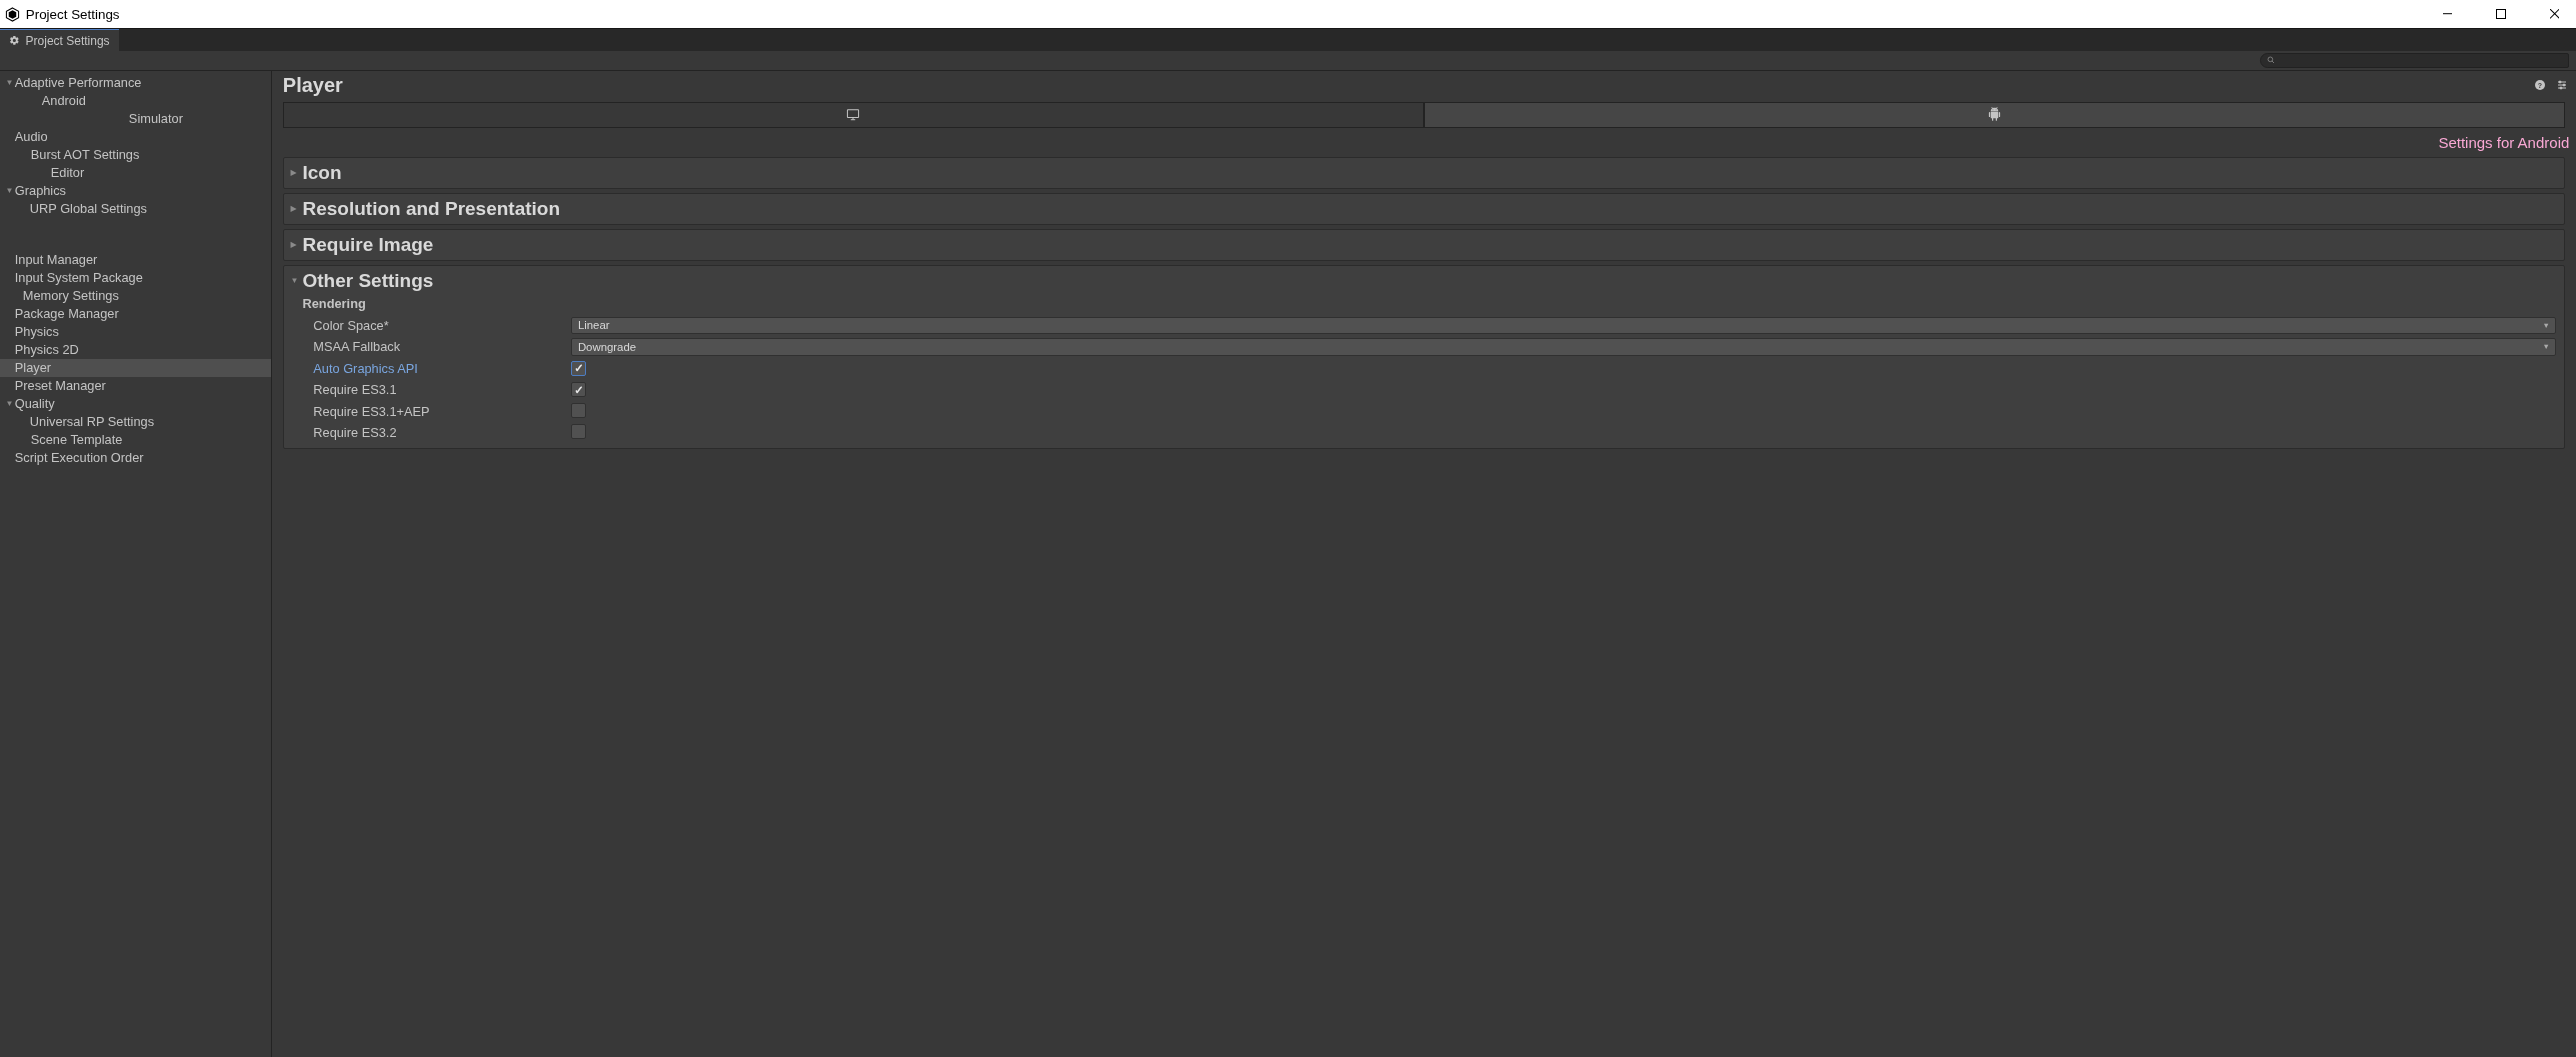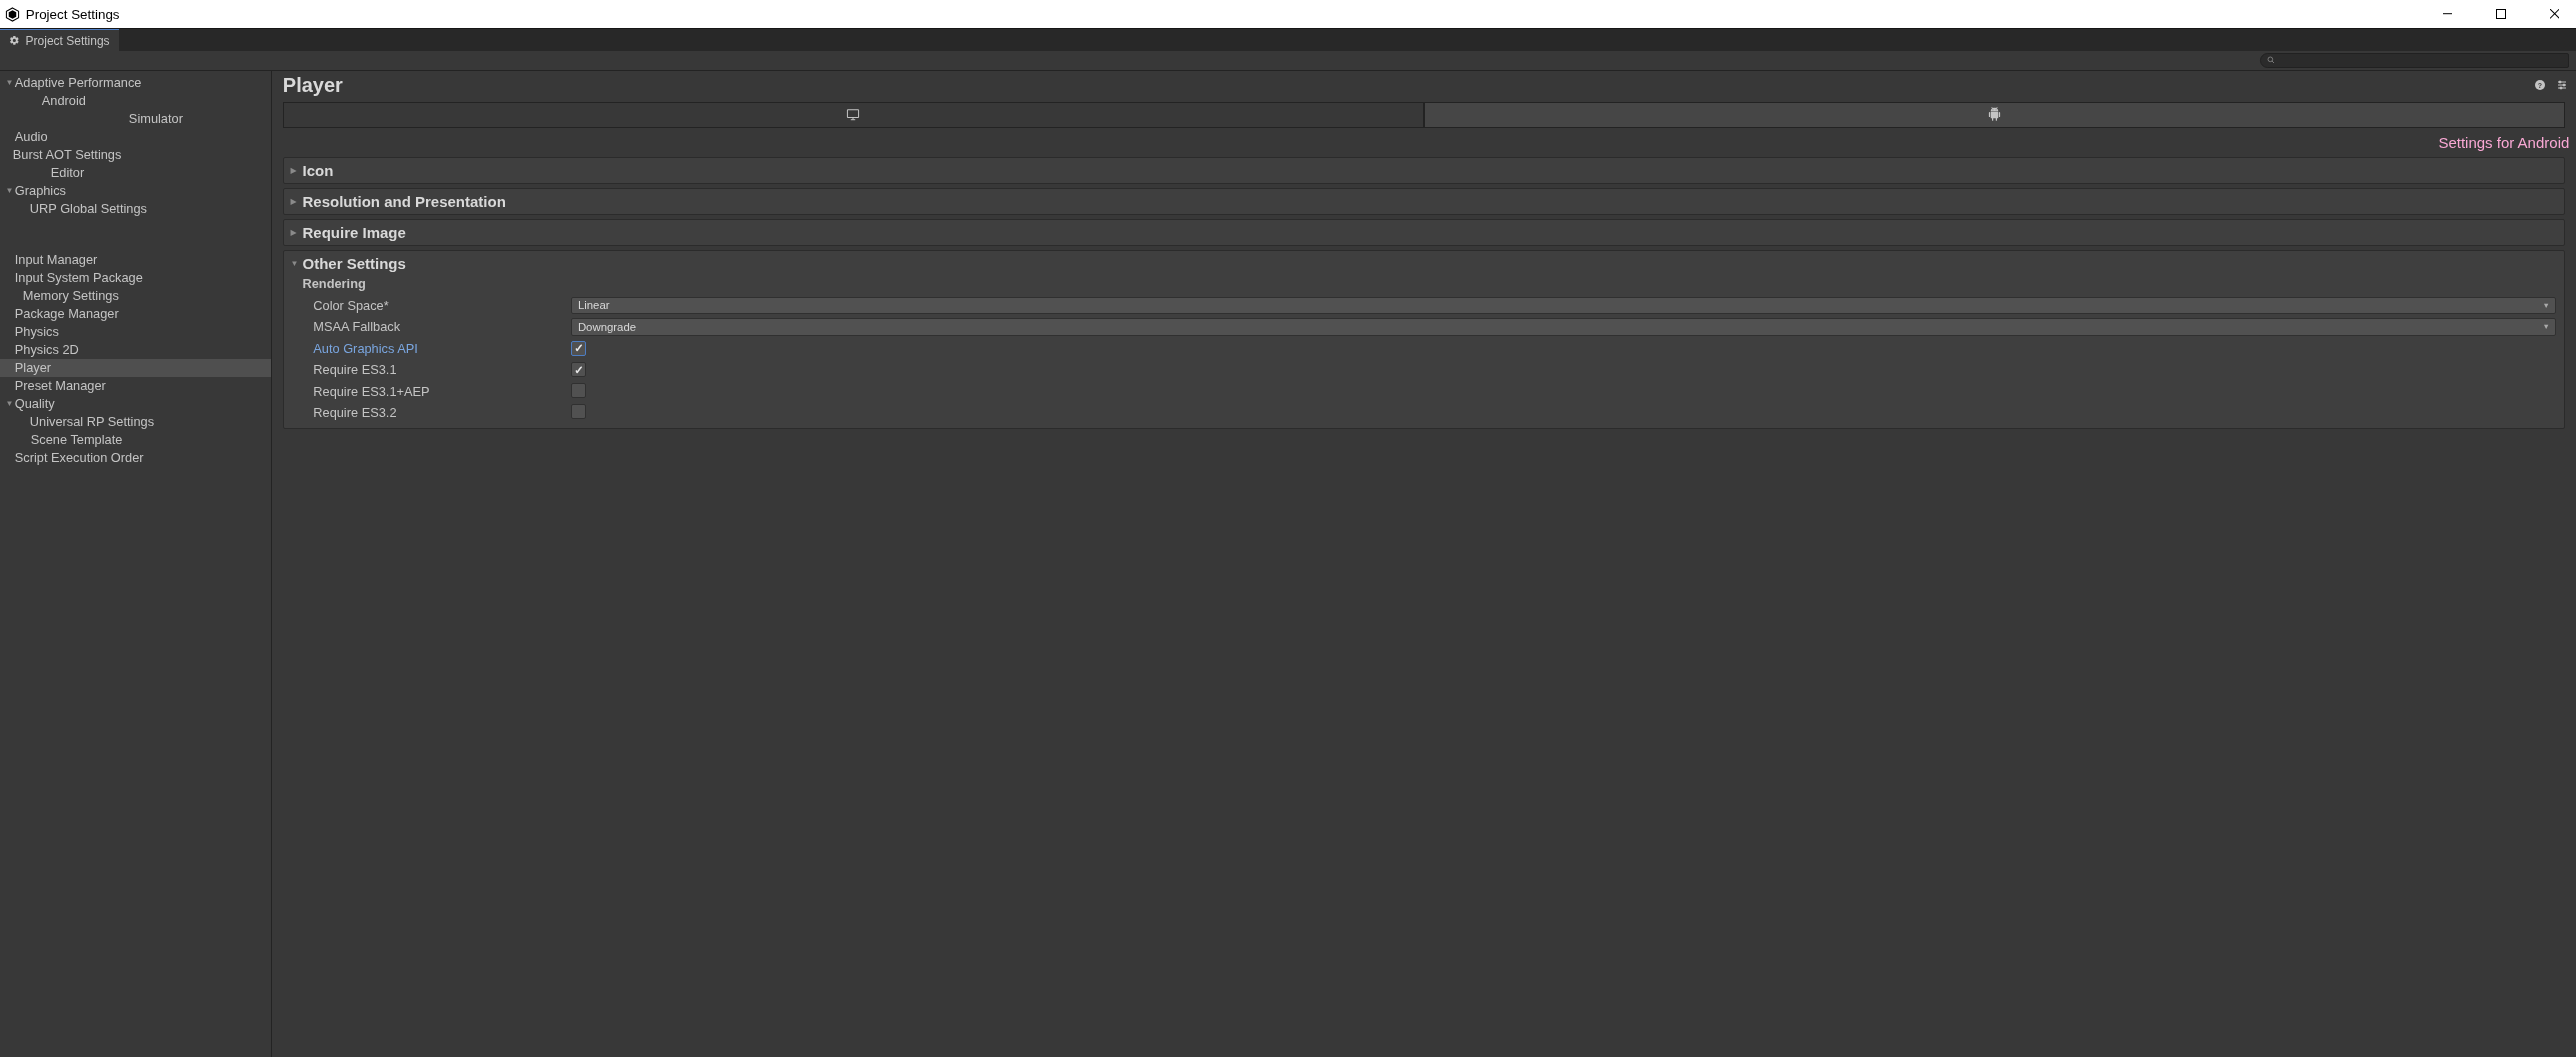--- a/index.html
+++ b/index.html
@@ -147,21 +147,21 @@
     margin-right: 4px;
   }
   .foldout-head {
     display: flex; align-items: center;
     cursor: default;
   }
   .foldout-head .arrow {
     width: 12px; color: #8a8a8a; font-size: 8px;
   }
   .foldout-head .ftitle {
-    font-weight: 600; font-size: 15px; color: #d9d9d9;
+    font-weight: 600; font-size: 19px; color: #d9d9d9;
   }
   .foldout-body { padding: 2.7px 0 0 12px; }
 
   .section-label {
     font-weight: 600; font-size: 12.8px; color: #c4c4c4;
     margin: 1.3px 0 4px 0;
   }
 
   .field-row {
     display: flex; align-items: center;
@@ -265,21 +265,21 @@
         <span class="label">Android</span>
       </div>
       <div class="tree-item" style="padding-left: 30px; justify-content: center;">
         <span class="arrow hidden">▶</span>
         <span class="label">Simulator</span>
       </div>
       <div class="tree-item" style="padding-left: 4px;">
         <span class="arrow hidden">▶</span>
         <span class="label">Audio</span>
       </div>
-      <div class="tree-item" style="padding-left: 2px;">
+      <div class="tree-item" style="padding-left: 20px;">
         <span class="arrow hidden">▶</span>
         <span class="label">Burst AOT Settings</span>
       </div>
       <div class="tree-item" style="padding-left: 20px; margin-left: 20px;">
         <span class="arrow hidden">▶</span>
         <span class="label">Editor</span>
       </div>
       <div class="tree-item" style="padding-left: 4px;">
         <span class="arrow">▼</span>
         <span class="label">Graphics</span>

